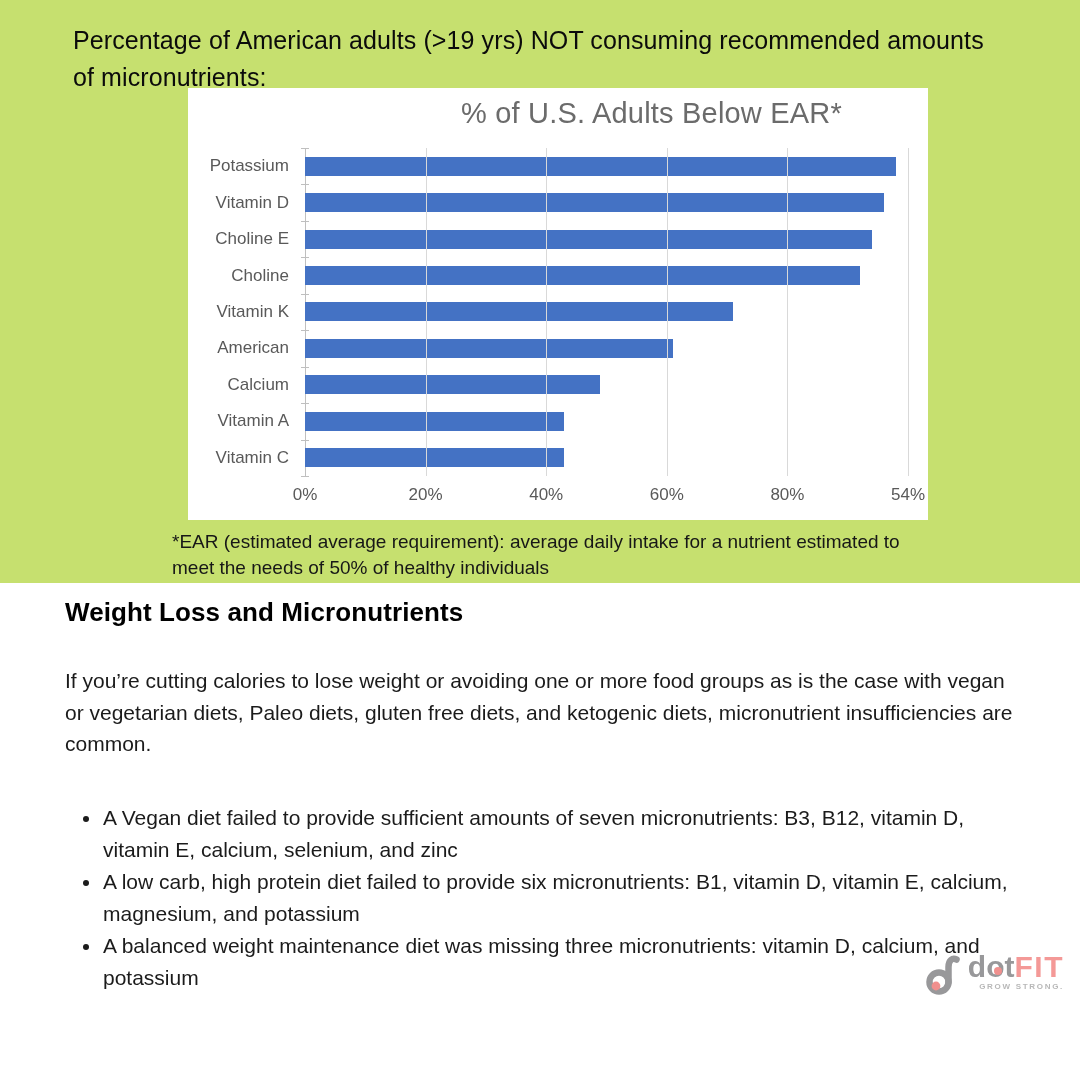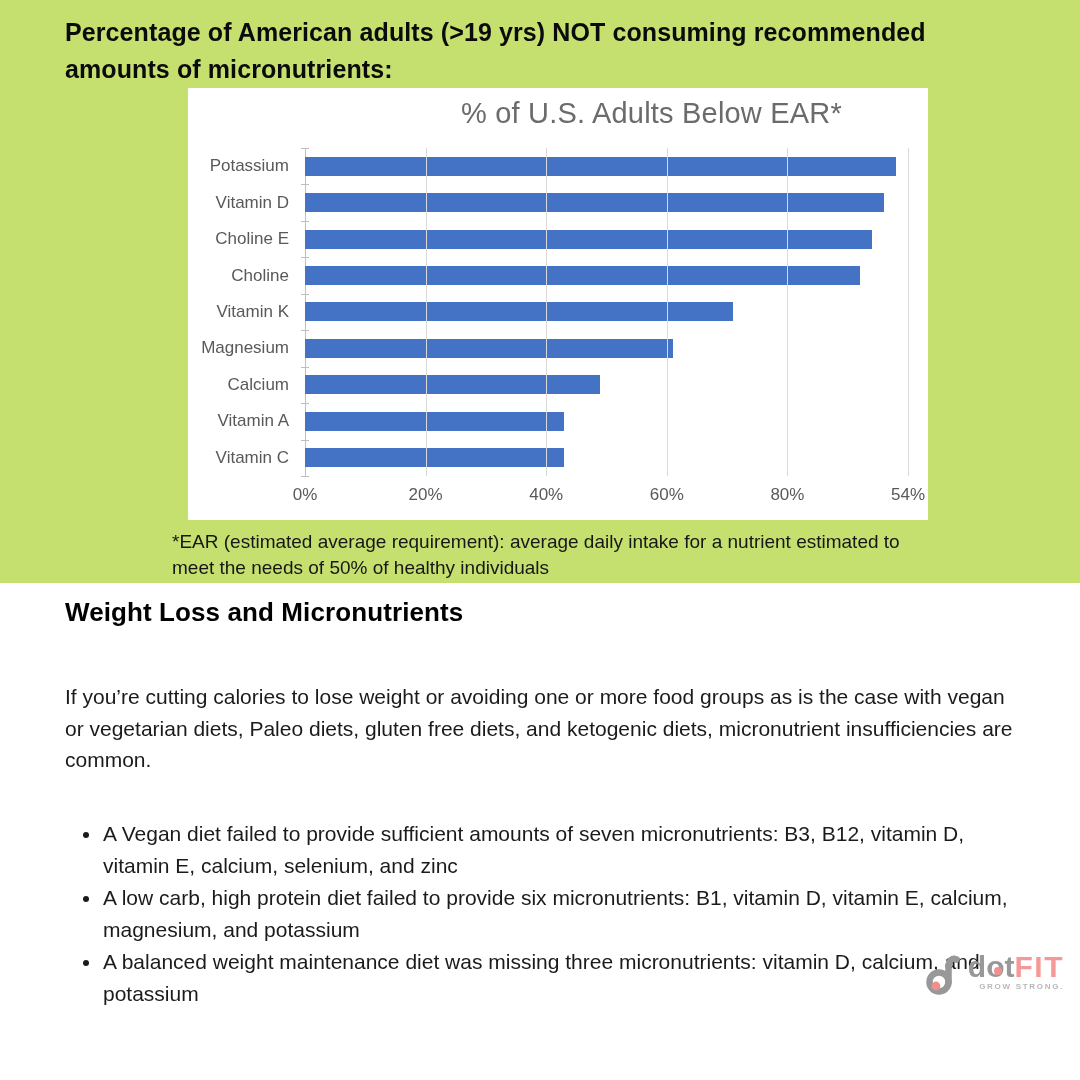--- a/index.html
+++ b/index.html
@@ -7,22 +7,22 @@
   body {
     width:1080px; height:1080px;
     font-family:"Liberation Sans","DejaVu Sans",sans-serif;
     background:#ffffff;
   }
   .page { position:relative; width:1080px; height:1080px; overflow:hidden; background:#ffffff; }
 
   
   .top-section { position:absolute; left:0; top:0; width:1080px; height:583px; background:#C6E06F; }
   .main-title {
-    margin:0; padding:14px 68px 0 65px;
-    font-size:25px; line-height:37px; font-weight:bold; color:#0b0b0b;
+    margin:8px; padding:14px 68px 0 65px;
+    font-size:25px; line-height:37px; font-weight:normal; color:#0b0b0b;
     letter-spacing:0.1px;
   }
 
   
   .chart-panel { position:absolute; left:188px; top:88px; width:740px; height:432px; background:#ffffff; }
   .chart-title {
     position:absolute; top:9px; left:117px; width:603px;
     text-align:center; text-indent:90px;
     font-size:29px; color:#6b6b6b; letter-spacing:0.2px; white-space:nowrap;
   }
@@ -44,21 +44,21 @@
   }
 
   
   .bottom-section { position:absolute; left:0; top:583px; width:1080px; height:418px; background:#ffffff; }
   .section-heading {
     margin:0 70px 0 65px; font-size:26px; font-weight:bold; color:#000000; letter-spacing:0.1px;
   }
   .heading-weight-loss { padding-top:14px; }
   .heading-study { margin-top:45px; }
   .body-para {
-    margin:53px 66px 0 65px; font-size:21px; line-height:31.5px; color:#1b1b1b;
+    margin:37px 66px 0 65px; font-size:21px; line-height:31.5px; color:#1b1b1b;
   }
   .study-list {
     margin:42px 58px 0 65px; padding-left:37px;
   }
   .study-list li {
     font-size:21px; line-height:32px; color:#1b1b1b; padding-left:1px;
   }
 
   
   .logo { position:absolute; right:16px; bottom:3px; display:flex; align-items:flex-start; }
@@ -78,21 +78,21 @@
     <h1 class="main-title">Percentage of American adults (&gt;19 yrs) NOT consuming recommended amounts of micronutrients:</h1>
 
     <div class="chart-panel">
       <div class="chart-title">% of U.S. Adults Below EAR*</div>
       <div class="labels-col" id="chart-labels">
           <div class="label-row">Potassium</div>
           <div class="label-row">Vitamin D</div>
           <div class="label-row">Choline E</div>
           <div class="label-row">Choline</div>
           <div class="label-row">Vitamin K</div>
-          <div class="label-row">Magnesium</div>
+          <div class="label-row">American</div>
           <div class="label-row">Calcium</div>
           <div class="label-row">Vitamin A</div>
           <div class="label-row">Vitamin C</div>
         </div>
       <div class="plot" id="chart-plot">
         <div class="axis-line"></div>
         <div class="bars" id="chart-bars">
             <div class="bar-row">
               <div class="bar" style="width: 98%; background: rgb(68, 114, 196);"></div>
             </div>

